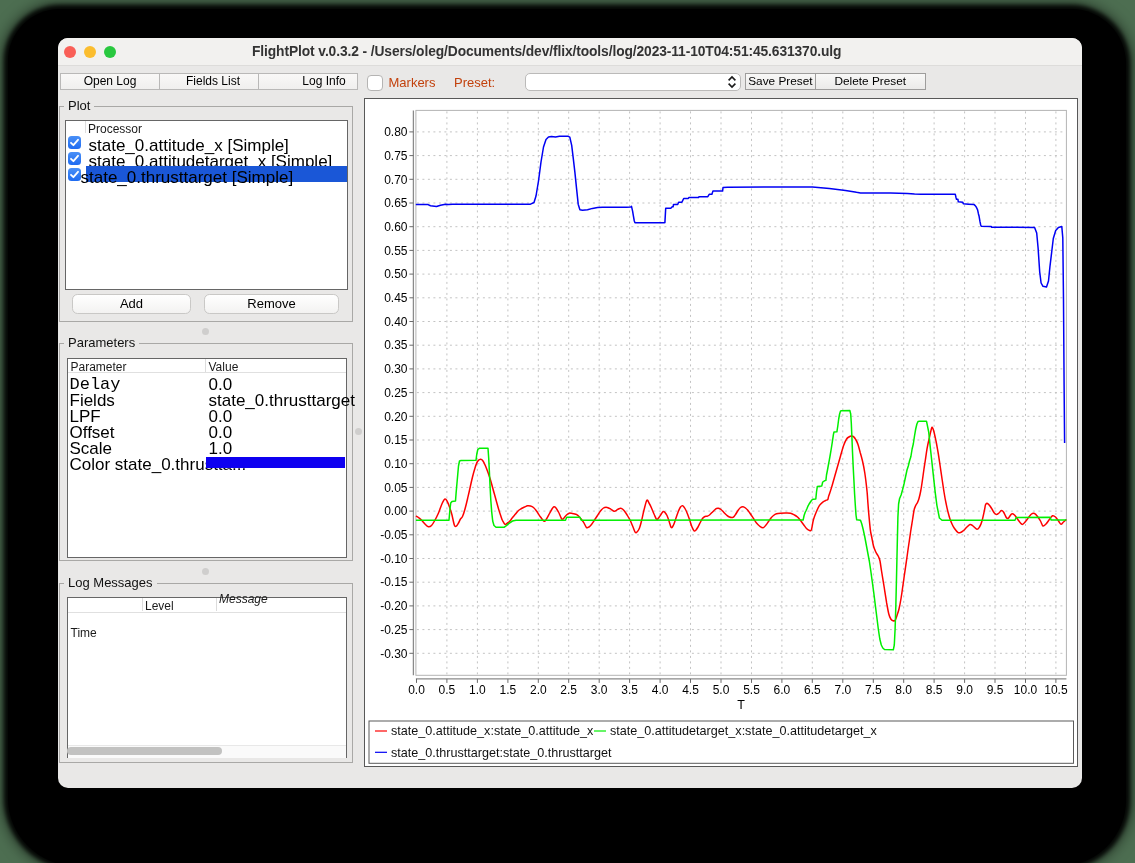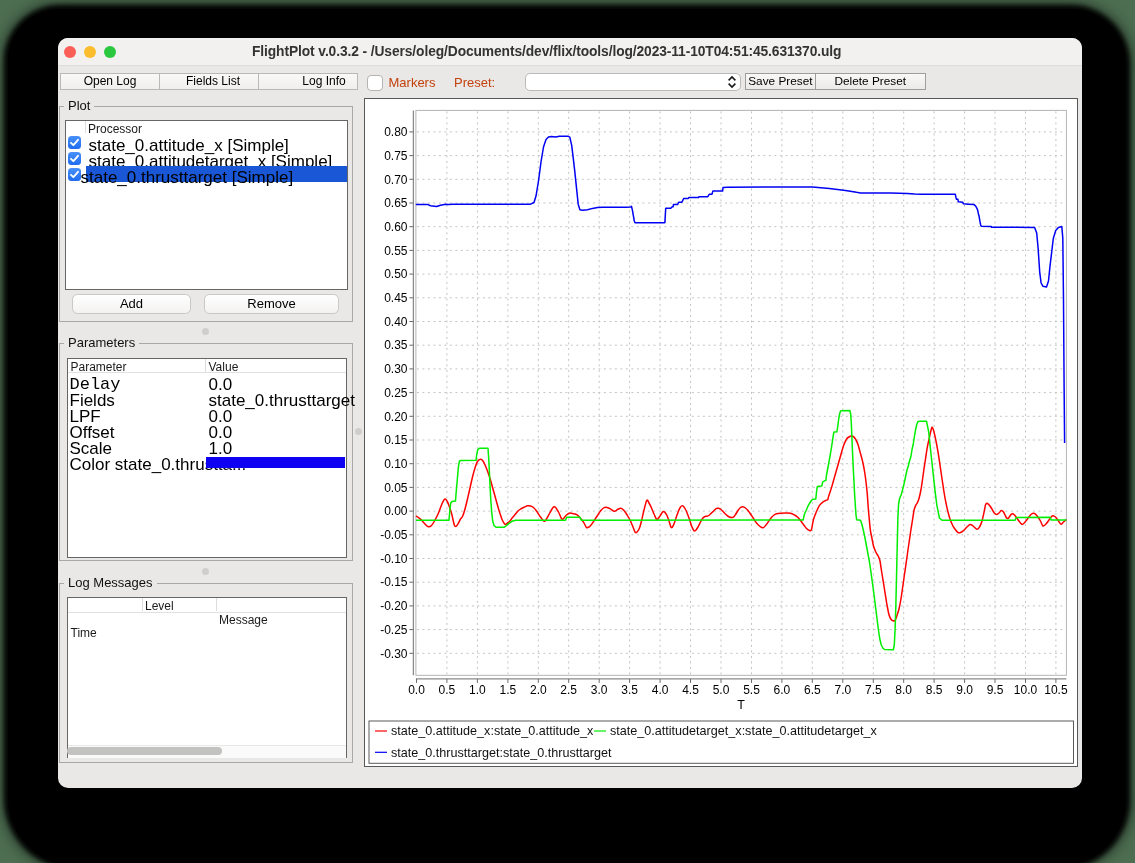--- a/index.html
+++ b/index.html
@@ -110,21 +110,21 @@
   <div class="cell" style="left:12px;top:417.0px;">Color state_0.thrustta...</div>
   <div style="position:absolute;left:148.5px;top:419.5px;width:138.5px;height:11px;background:#0e00f0;"></div>
   <div class="gbox" style="top:545.5px;height:180px;">
       <div class="gtitle">Log Messages</div>
     </div>
   <div class="wtable" style="left:9px;top:559.5px;width:280.5px;height:161px;"></div>
   <div class="vsep" style="left:84px;top:560.5px;height:13px;"></div>
   <div class="vsep" style="left:158px;top:560.5px;height:13px;"></div>
   <div class="hdr" style="left:13px;top:588px;">Time</div>
   <div class="hdr" style="left:87.5px;top:561.5px;">Level</div>
-  <div class="hdr" style="left:161.5px;top:575px;">Message</div>
+  <div class="hdr" style="left:161.5px;top:554px;font-style:italic;">Message</div>
   <div style="position:absolute;left:10px;top:574.3px;width:278.5px;height:1px;background:#e0e0e0;"></div>
   <div style="position:absolute;left:10px;top:707.5px;width:278.5px;height:12px;background:#fafafa;border-top:1px solid #e8e8e8;"></div>
   <div style="position:absolute;left:9.5px;top:709.5px;width:155px;height:8px;background:#c2c2c1;border-radius:4px;"></div>
   <div id="chartpanel"></div>
   <svg style="position:absolute;left:307px;top:61.5px;" width="712" height="667" viewBox="364.5 99.0 712 667" font-family="Liberation Sans, sans-serif">
   <rect x="415.4" y="110.4" width="650.5000000000001" height="564.9" fill="#ffffff" stroke="#b4b4b4" stroke-width="1"></rect>
   <path d="M 416.4 131.9 H 1064.9 M 416.4 155.6 H 1064.9 M 416.4 179.3 H 1064.9 M 416.4 203.0 H 1064.9 M 416.4 226.7 H 1064.9 M 416.4 250.4 H 1064.9 M 416.4 274.1 H 1064.9 M 416.4 297.8 H 1064.9 M 416.4 321.5 H 1064.9 M 416.4 345.2 H 1064.9 M 416.4 368.9 H 1064.9 M 416.4 392.6 H 1064.9 M 416.4 416.3 H 1064.9 M 416.4 440.0 H 1064.9 M 416.4 463.7 H 1064.9 M 416.4 487.4 H 1064.9 M 416.4 511.1 H 1064.9 M 416.4 534.8 H 1064.9 M 416.4 558.5 H 1064.9 M 416.4 582.2 H 1064.9 M 416.4 605.9 H 1064.9 M 416.4 629.6 H 1064.9 M 416.4 653.3 H 1064.9 M 446.4 111.4 V 674.3 M 476.9 111.4 V 674.3 M 507.4 111.4 V 674.3 M 537.8 111.4 V 674.3 M 568.2 111.4 V 674.3 M 598.7 111.4 V 674.3 M 629.1 111.4 V 674.3 M 659.6 111.4 V 674.3 M 690.0 111.4 V 674.3 M 720.5 111.4 V 674.3 M 751.0 111.4 V 674.3 M 781.4 111.4 V 674.3 M 811.8 111.4 V 674.3 M 842.3 111.4 V 674.3 M 872.8 111.4 V 674.3 M 903.2 111.4 V 674.3 M 933.6 111.4 V 674.3 M 964.1 111.4 V 674.3 M 994.5 111.4 V 674.3 M 1025.0 111.4 V 674.3 M 1055.4 111.4 V 674.3" fill="none" stroke="#c3c3c3" stroke-width="1" stroke-dasharray="2 3.5"></path>
   <path d="M 412.9 110.4 V 675.3" stroke="#8a8a8a" stroke-width="1.3" fill="none"></path>
   <path d="M 415.4 678.9 H 1065.9" stroke="#8a8a8a" stroke-width="1.3" fill="none"></path>
   <path d="M 408.9 131.9 H 412.9 M 408.9 155.6 H 412.9 M 408.9 179.3 H 412.9 M 408.9 203.0 H 412.9 M 408.9 226.7 H 412.9 M 408.9 250.4 H 412.9 M 408.9 274.1 H 412.9 M 408.9 297.8 H 412.9 M 408.9 321.5 H 412.9 M 408.9 345.2 H 412.9 M 408.9 368.9 H 412.9 M 408.9 392.6 H 412.9 M 408.9 416.3 H 412.9 M 408.9 440.0 H 412.9 M 408.9 463.7 H 412.9 M 408.9 487.4 H 412.9 M 408.9 511.1 H 412.9 M 408.9 534.8 H 412.9 M 408.9 558.5 H 412.9 M 408.9 582.2 H 412.9 M 408.9 605.9 H 412.9 M 408.9 629.6 H 412.9 M 408.9 653.3 H 412.9 M 416.0 678.9 V 682.9 M 446.4 678.9 V 682.9 M 476.9 678.9 V 682.9 M 507.4 678.9 V 682.9 M 537.8 678.9 V 682.9 M 568.2 678.9 V 682.9 M 598.7 678.9 V 682.9 M 629.1 678.9 V 682.9 M 659.6 678.9 V 682.9 M 690.0 678.9 V 682.9 M 720.5 678.9 V 682.9 M 751.0 678.9 V 682.9 M 781.4 678.9 V 682.9 M 811.8 678.9 V 682.9 M 842.3 678.9 V 682.9 M 872.8 678.9 V 682.9 M 903.2 678.9 V 682.9 M 933.6 678.9 V 682.9 M 964.1 678.9 V 682.9 M 994.5 678.9 V 682.9 M 1025.0 678.9 V 682.9 M 1055.4 678.9 V 682.9" stroke="#6b6b6b" stroke-width="1" fill="none"></path>

